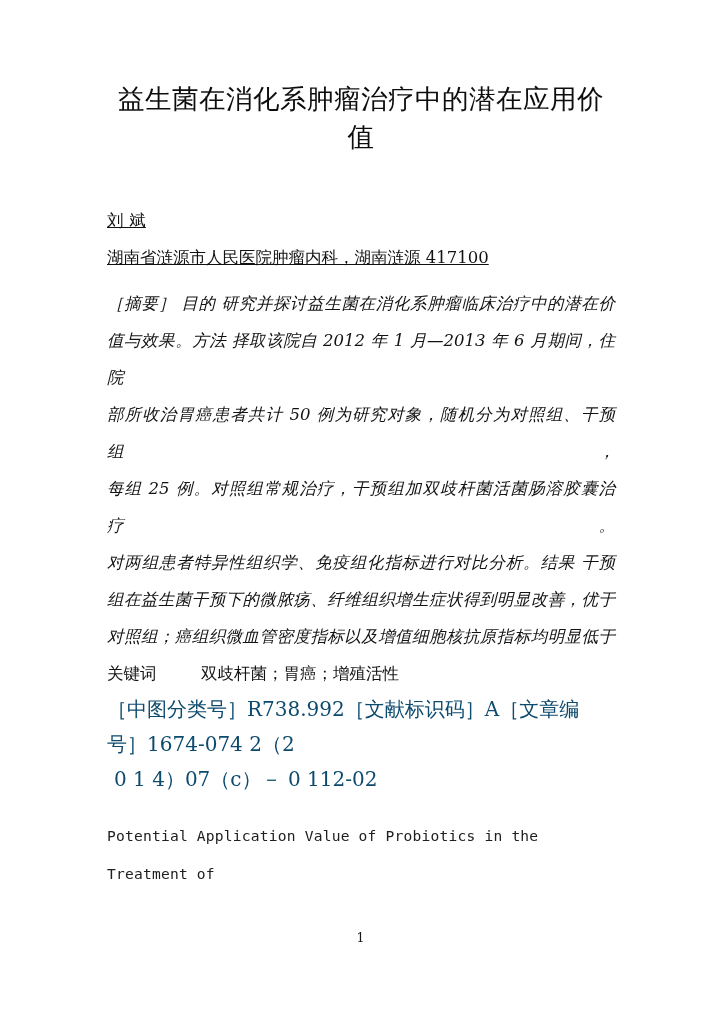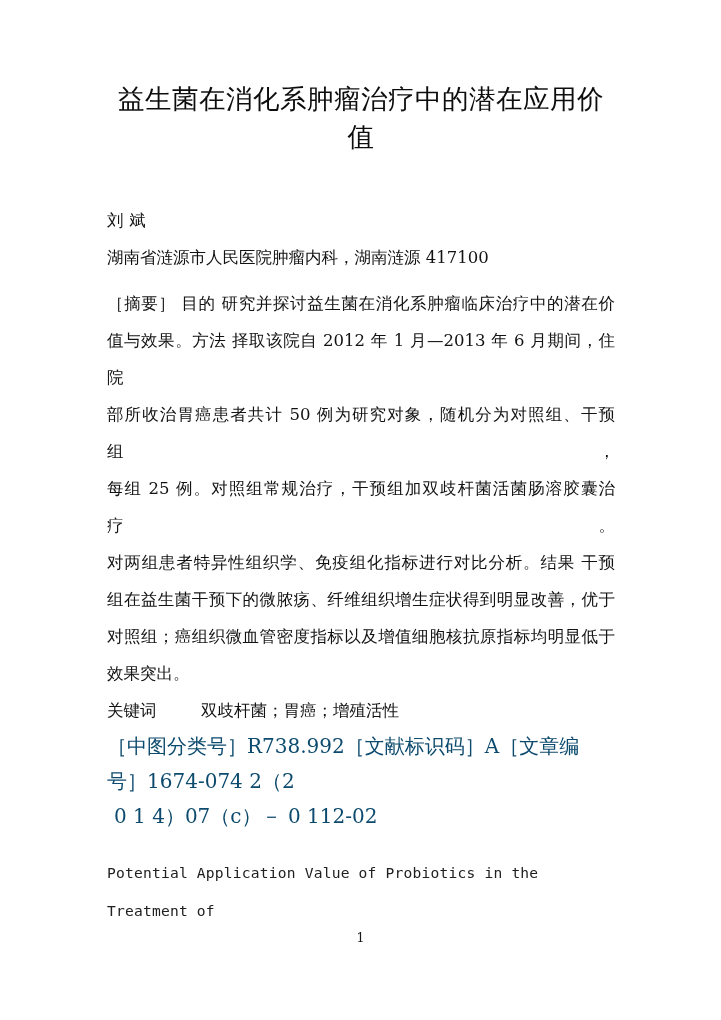--- a/index.html
+++ b/index.html
@@ -32,20 +32,21 @@
     text-align: center;
     letter-spacing: 0.5px;
     margin-top: 80px;
     color: #0d0d0d;
     word-break: break-all;
   }
 
   
   .author-block {
     margin-top: 46px;
+    text-decoration: underline;
   }
   .cn-line {
     font-family: "DejaVu Serif", "Liberation Serif", serif;
     font-size: 16.5px;
     line-height: 37px;
     color: #121212;
     text-align: justify;
     text-justify: inter-character;
     word-break: break-all;
   }
@@ -56,20 +57,21 @@
   
   .abstract-block {
     margin-top: 9px;
   }
   .abstract-block .cn-line {
     text-align: justify;
   }
   .abs-justified {
     text-align: justify;
     text-align-last: justify;
+    font-style: italic;
   }
   .abs-last {
     text-align: left;
     text-align-last: left;
   }
 
   
   .keywords-line {
     font-family: "DejaVu Serif", "Liberation Serif", serif;
     font-size: 16.5px;
@@ -137,21 +139,20 @@
     </div>
 
     <div class="abstract-block">
       <div class="cn-line abs-justified">［摘要］ 目的 研究并探讨益生菌在消化系肿瘤临床治疗中的潜在价</div>
       <div class="cn-line abs-justified">值与效果。方法 择取该院自 2012 年 1 月—2013 年 6 月期间，住院</div>
       <div class="cn-line abs-justified">部所收治胃癌患者共计 50 例为研究对象，随机分为对照组、干预组，</div>
       <div class="cn-line abs-justified">每组 25 例。对照组常规治疗，干预组加双歧杆菌活菌肠溶胶囊治疗。</div>
       <div class="cn-line abs-justified">对两组患者特异性组织学、免疫组化指标进行对比分析。结果 干预</div>
       <div class="cn-line abs-justified">组在益生菌干预下的微脓疡、纤维组织增生症状得到明显改善，优于</div>
       <div class="cn-line abs-justified">对照组；癌组织微血管密度指标以及增值细胞核抗原指标均明显低于</div>
-      <div class="cn-line abs-last">效果突出。</div>
     </div>
 
     <div class="keywords-line">
       <span>关键词</span>
       <span class="kw-gap"></span>
       <span>双歧杆菌；胃癌；增殖活性</span>
     </div>
 
     <div class="clc-block">
       <div class="clc-line">［中图分类号］R738.992［文献标识码］A［文章编号］1674-074 2（2</div>

